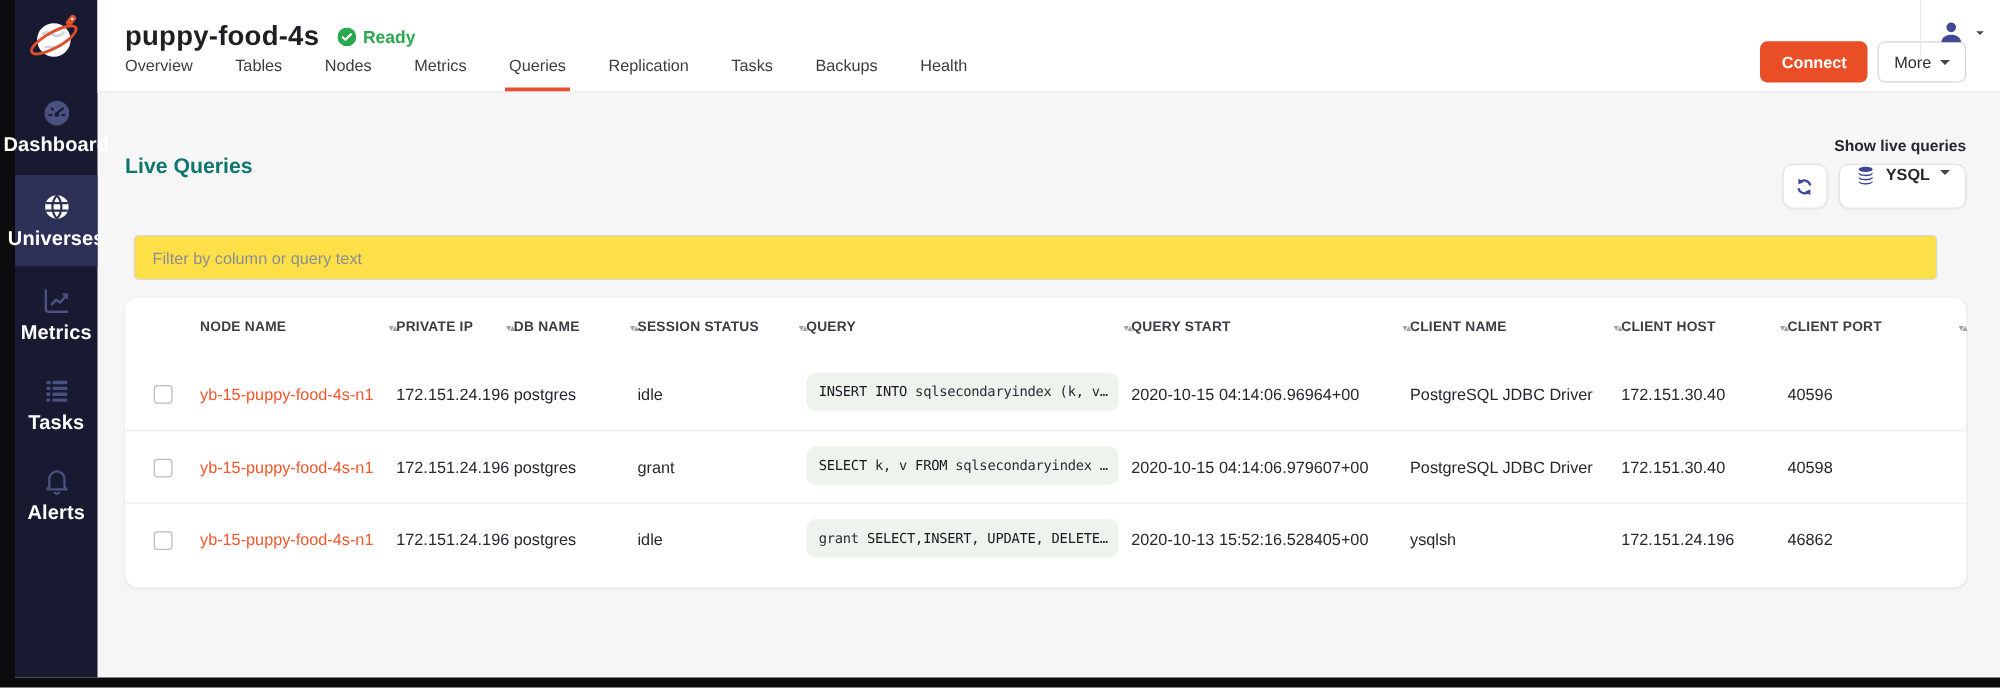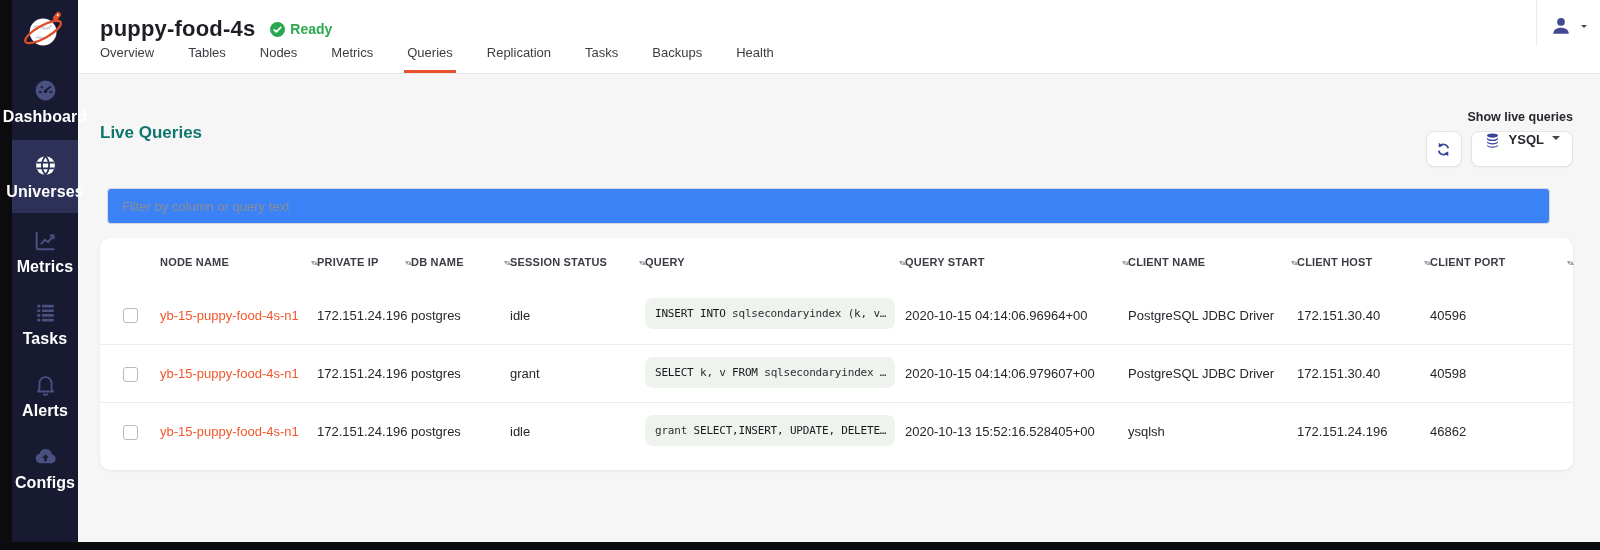--- a/index.html
+++ b/index.html
@@ -49,21 +49,21 @@
   .content-head { display:flex; justify-content:space-between; align-items:flex-start; margin-top:36px; }
   .heading { font-size:17px; font-weight:bold; color:#0f766e; margin-top:13px; }
   .controls { display:flex; flex-direction:column; align-items:flex-end; gap:7px; }
   .show-label { font-size:12.5px; font-weight:bold; color:#26272c; }
   .controls-row { display:flex; gap:9px; }
   .icon-btn { width:36px; height:36px; background:#fff; border:1px solid #e3e3e8; border-radius:8px; display:flex; align-items:center; justify-content:center; cursor:pointer; box-shadow:0 1px 2px rgba(0,0,0,.04); }
   .icon-btn svg { width:17px; height:17px; }
   .ysql-btn { height:36px; background:#fff; border:1px solid #e3e3e8; border-radius:8px; display:flex; align-items:flex-start; gap:8px; padding:0 12px; font-size:13px; font-weight:bold; color:#26272c; cursor:pointer; box-shadow:0 1px 2px rgba(0,0,0,.04); font-family:inherit; }
   .ysql-btn svg { width:17px; height:17px; }
 
-  .filter-input { display:block; margin:21px 0 0 7px; width:calc(100% - 30px); height:36px; border:1px solid #d8d8de; border-radius:4px; padding:0 14px; font-size:13px; color:#333; background:#3b82f6; font-family:inherit; outline:none; }
+  .filter-input { display:block; margin:21px 0 0 7px; width:calc(100% - 30px); height:36px; border:1px solid #d8d8de; border-radius:4px; padding:0 14px; font-size:13px; color:#333; background:#fde047; font-family:inherit; outline:none; }
   .filter-input::placeholder { color:#8d8d94; }
 
   
   .table-card { margin-top:14px; background:#fff; border-radius:10px; box-shadow:0 1px 3px rgba(16,16,32,.08); padding-bottom:10px; }
   .trow { display:grid; grid-template-columns:60px 157px 94px 99px 135px 260px 223px 169px 133px 1fr; align-items:center; }
   .thead-row { height:48px; }
   .th { font-size:11px; font-weight:bold; color:#3c3d44; letter-spacing:.2px; display:flex; align-items:center; gap:4px; cursor:pointer; white-space:nowrap;justify-content:space-between; }
   .sort { font-family:"DejaVu Sans", sans-serif; font-size:8px; color:#a2a2a8; letter-spacing:-1px; }
   .tbody-row { height:58px; }
   .tbody-row + .tbody-row { border-top:1px solid #ededf0; }
@@ -146,29 +146,20 @@
         </div>
         <div class="side-item">
           <span class="side-icon">
             <svg viewBox="0 0 24 24" fill="none" stroke="#4a5080" stroke-width="1.8">
               <path d="M6.2 16.5v-5.8a5.8 5.8 0 0 1 11.6 0v5.8l1.6 2.2H4.6z" stroke-linejoin="round"></path>
               <path d="M10 20.7a2.1 2.1 0 0 0 4 0"></path>
             </svg>
           </span>
           <span class="side-label">Alerts</span>
         </div>
-        <div class="side-item">
-          <span class="side-icon">
-            <svg viewBox="0 0 24 24">
-              <path d="M7 18.5a4.6 4.6 0 0 1-.7-9.1A6.1 6.1 0 0 1 18.2 10a4.3 4.3 0 0 1-.4 8.5z" fill="#4a5080"></path>
-              <path d="M12 9.8l3.2 3.4h-2v3.4h-2.4v-3.4h-2z" fill="#171a31"></path>
-            </svg>
-          </span>
-          <span class="side-label">Configs</span>
-        </div>
       </div>
   </div>
 
   <div class="main">
 
     <div class="topbar">
       <div class="title-row">
         <span class="page-title">puppy-food-4s</span>
         <span class="status-badge">
           <svg viewBox="0 0 16 16">
@@ -184,20 +175,27 @@
           <div class="tab">Tables</div>
           <div class="tab">Nodes</div>
           <div class="tab">Metrics</div>
           <div class="tab active">Queries</div>
           <div class="tab">Replication</div>
           <div class="tab">Tasks</div>
           <div class="tab">Backups</div>
           <div class="tab">Health</div>
         </div>
 
+      <div class="topbar-actions">
+        <button class="btn-connect">Connect</button>
+        <button class="btn-more">
+          <span>More</span>
+          <span class="caret"></span>
+        </button>
+      </div>
 
       <div class="topbar-divider"></div>
       <div class="user-cluster">
         <svg viewBox="0 0 24 24">
           <circle cx="12" cy="7.5" r="4.2" fill="#424a93"></circle>
           <path d="M3.5 20.5c0-4.4 4-6.6 8.5-6.6s8.5 2.2 8.5 6.6z" fill="#424a93"></path>
         </svg>
         <span class="caret small"></span>
       </div>
     </div>

